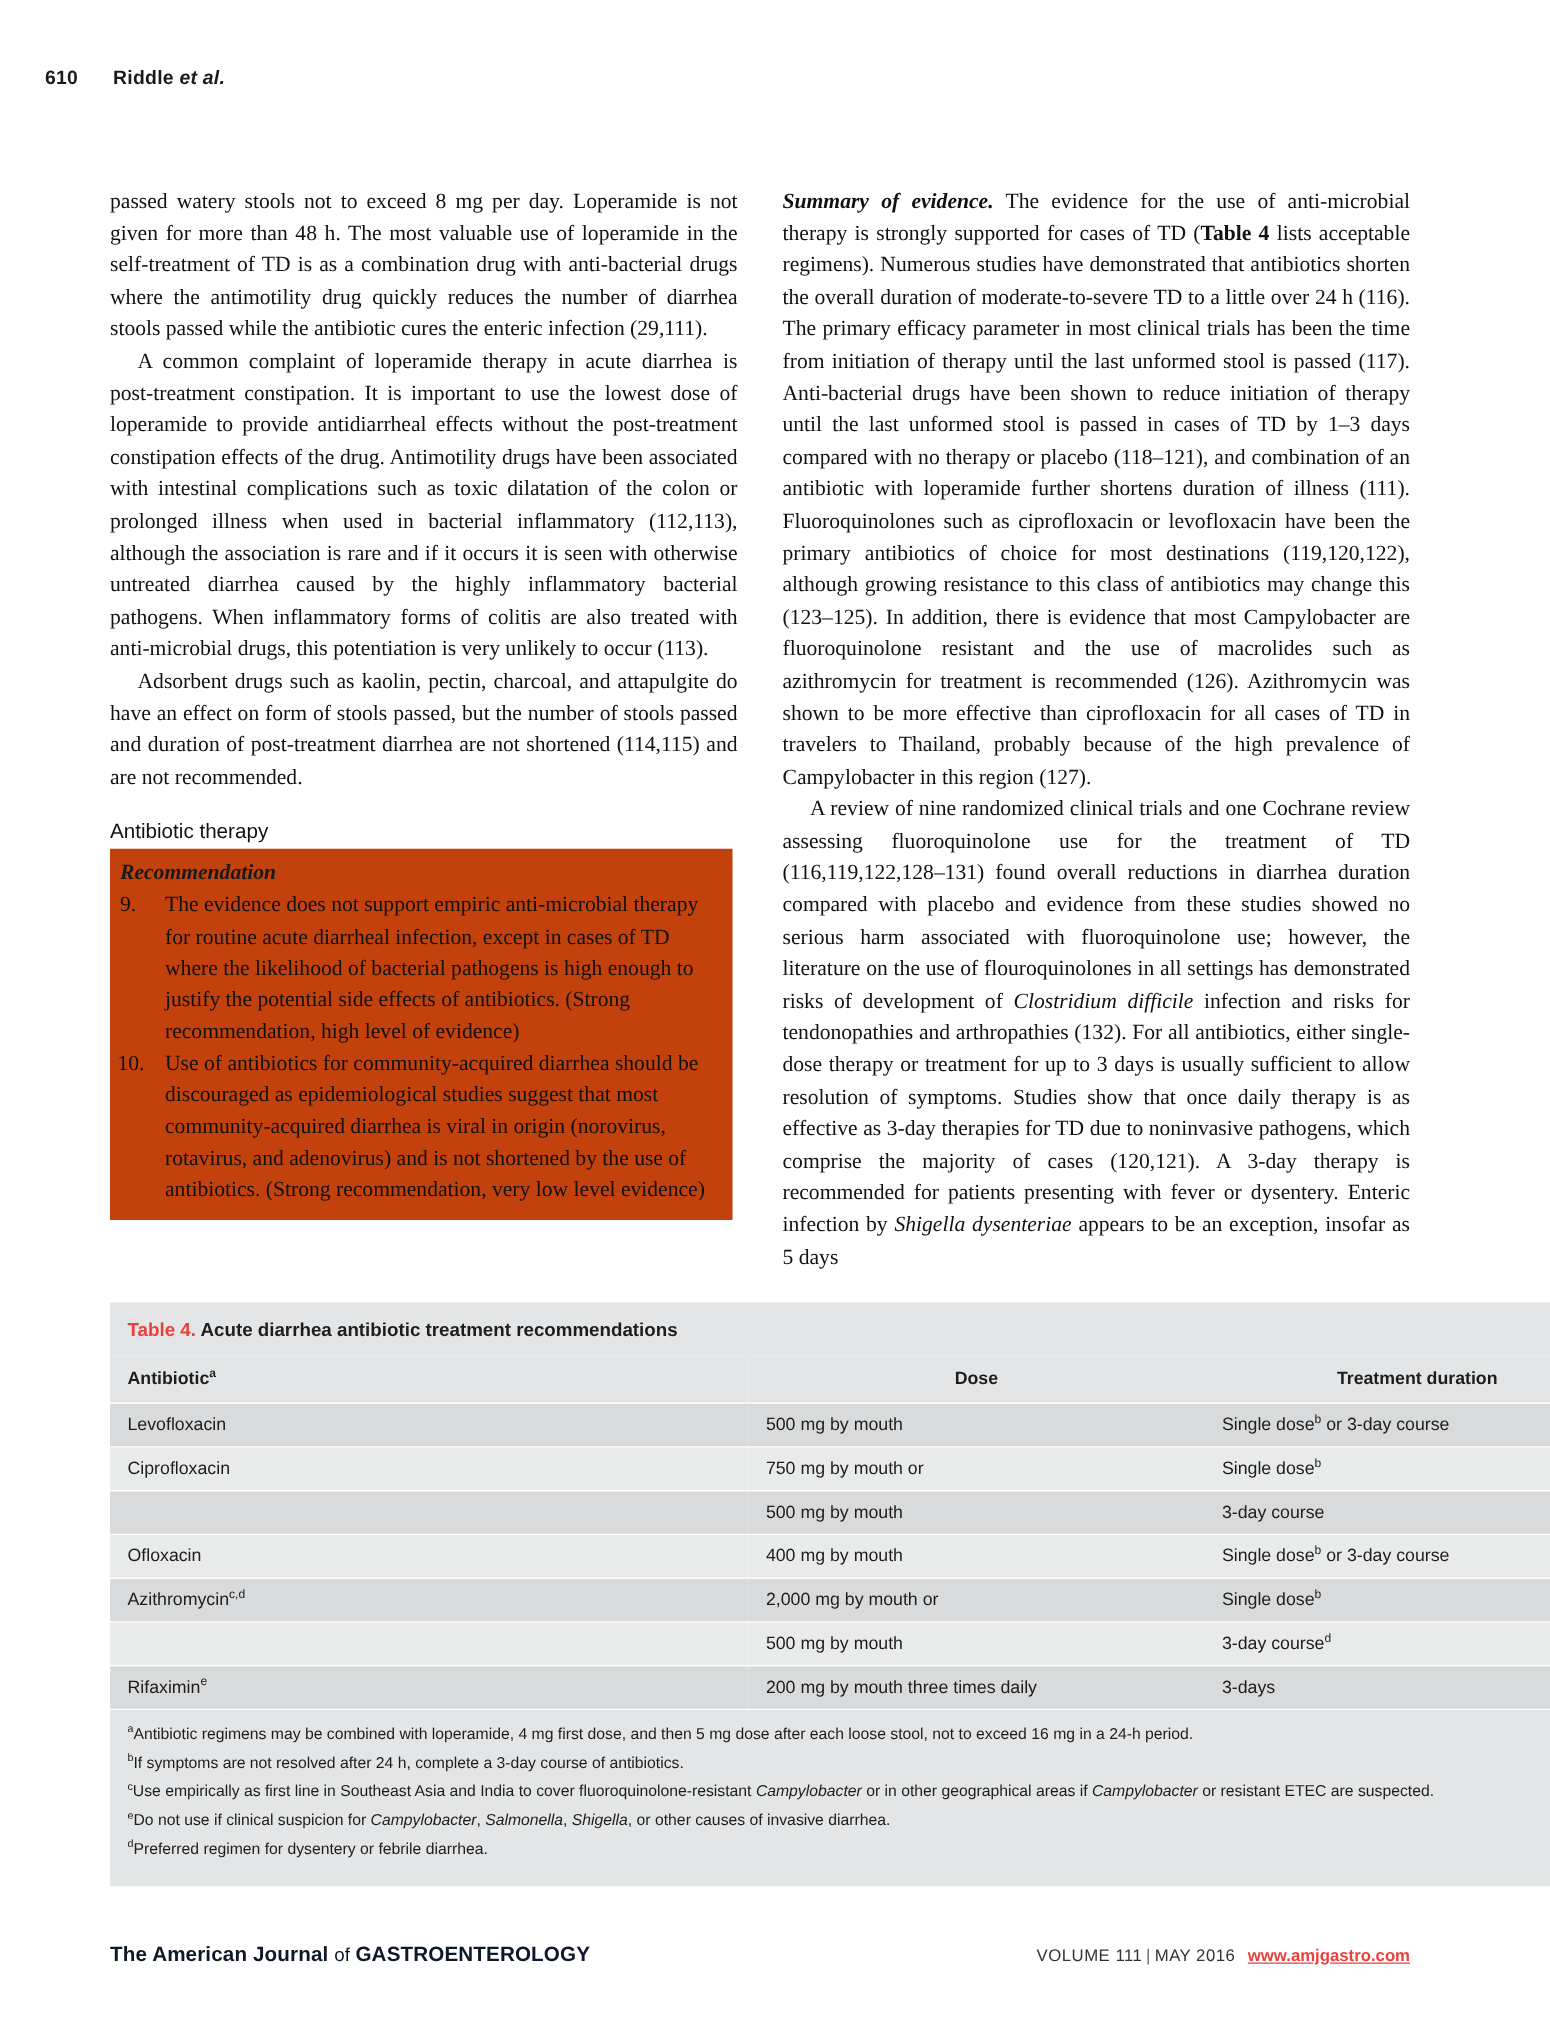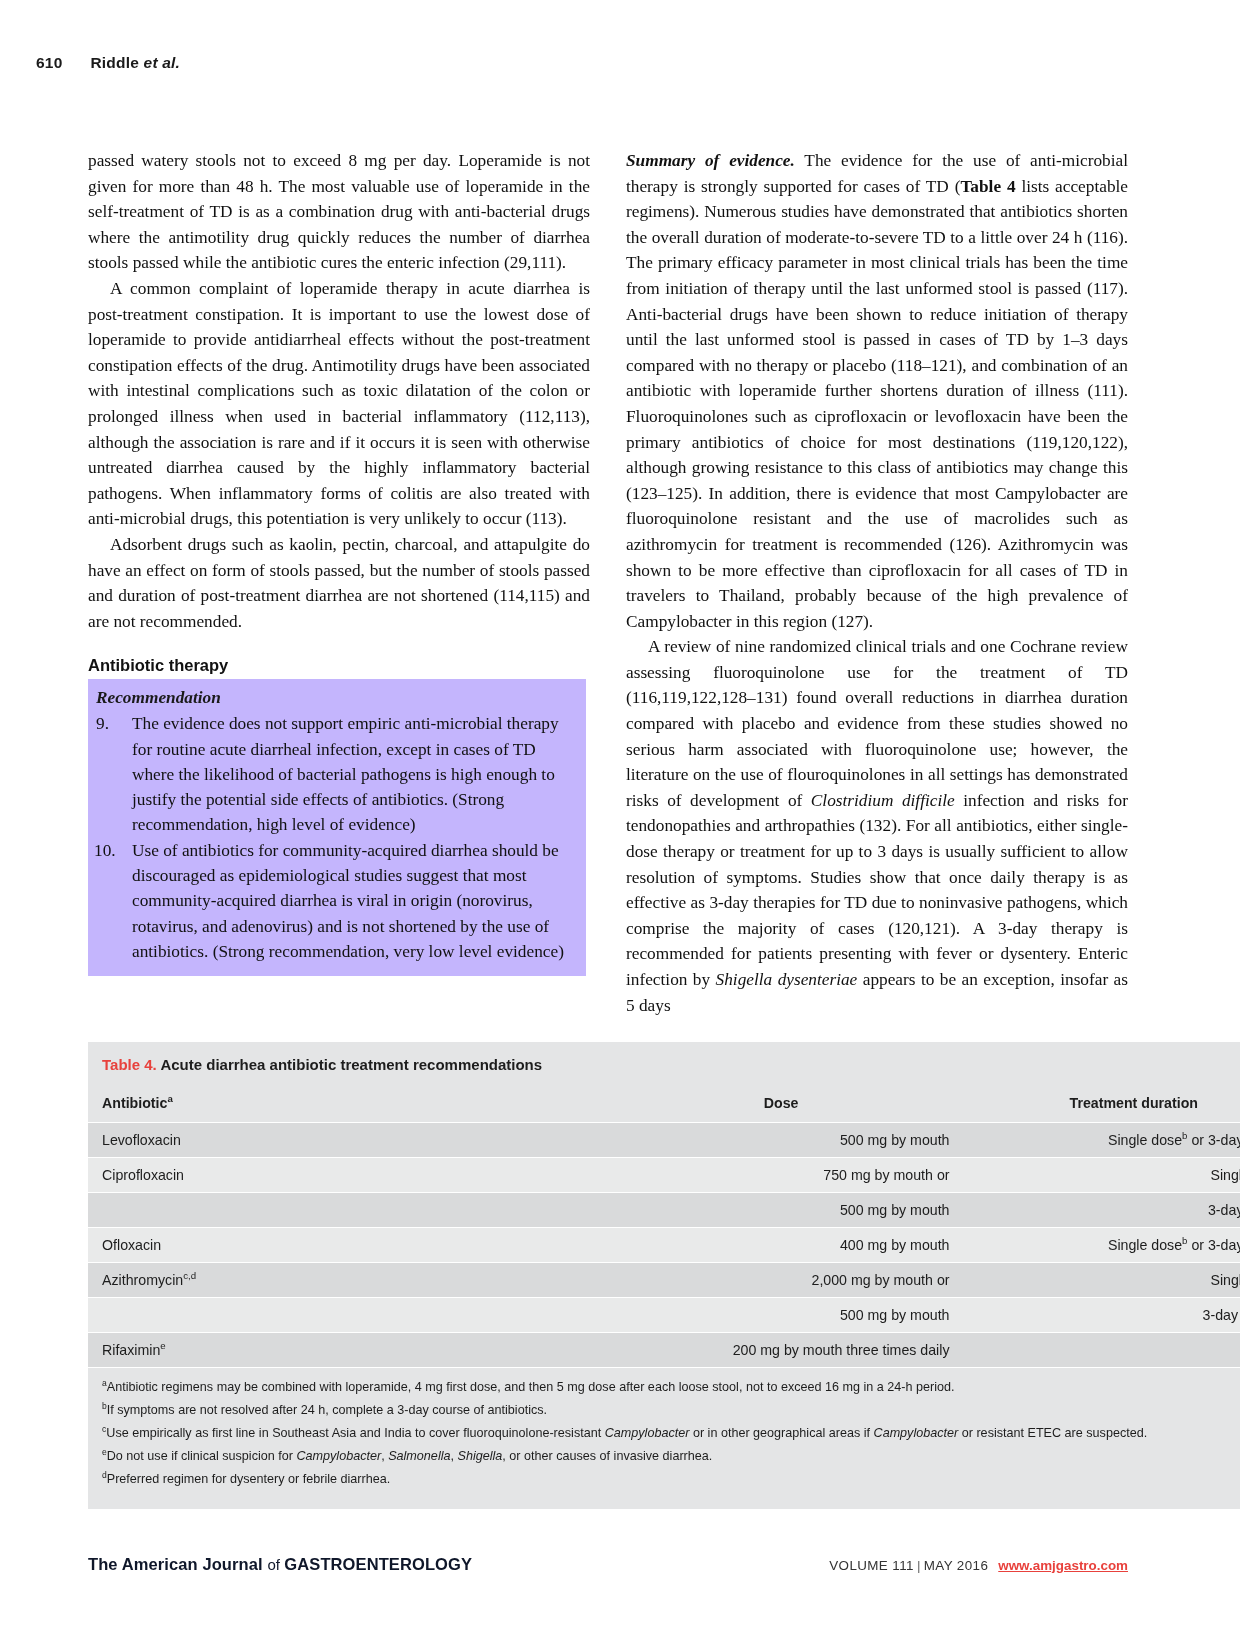--- a/index.html
+++ b/index.html
@@ -62,27 +62,27 @@
   .lead {
     font-weight: bold;
     font-style: italic;
   }
 
   
   h3.sec-head {
     margin: 22px 0 4px 0;
     font-family: "Liberation Sans", sans-serif;
     font-size: 16.5px;
-    font-weight: bold;
+    font-weight: normal;
     color: #111;
   }
 
   
   .rec-box {
-    background: #c4b5fd;
+    background: #c2410c;
     padding: 6px 22px 12px 4px;
     margin-top: 0px;
     width: 498px;
     box-sizing: border-box;
   }
   .rec-title {
     font-size: 17.3px;
     font-weight: bold;
     font-style: italic;
     line-height: 25px;
@@ -137,21 +137,21 @@
     background: #e4e5e6;
     font-weight: bold;
     font-size: 14.2px;
     padding: 10px 14px 11px 14px;
     border-bottom: 1.5px solid #ffffff;
     text-align: center;
   }
   table.data thead th.left { text-align: left; }
   table.data tbody td {
     padding: 9px 14px 9px 14px;
-    text-align: right;
+    text-align: left;
     border-bottom: 1.5px solid #ffffff;
   }
   table.data tbody td.left { text-align: left; }
   table.data tbody tr.shade td { background: #d9dadb; margin-left: 29px; }
   table.data tbody tr.plain td { background: #e9eaea; }
   sup { font-size: 0.68em; vertical-align: super; line-height: 0; }
   .fn-block {
     background: #e4e5e6;
     padding: 10px 14px 16px 14px;
     font-family: "Liberation Sans", sans-serif;

